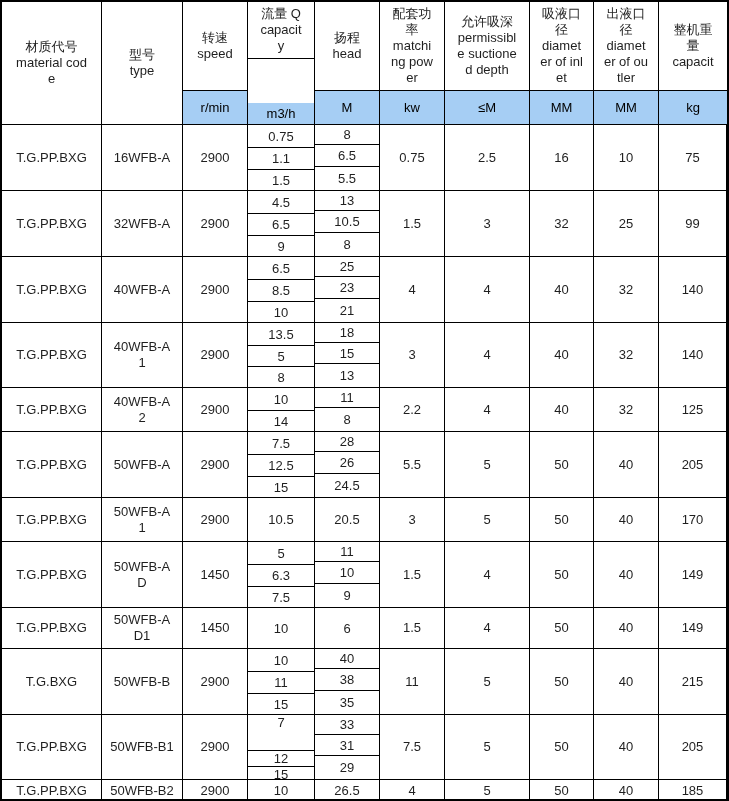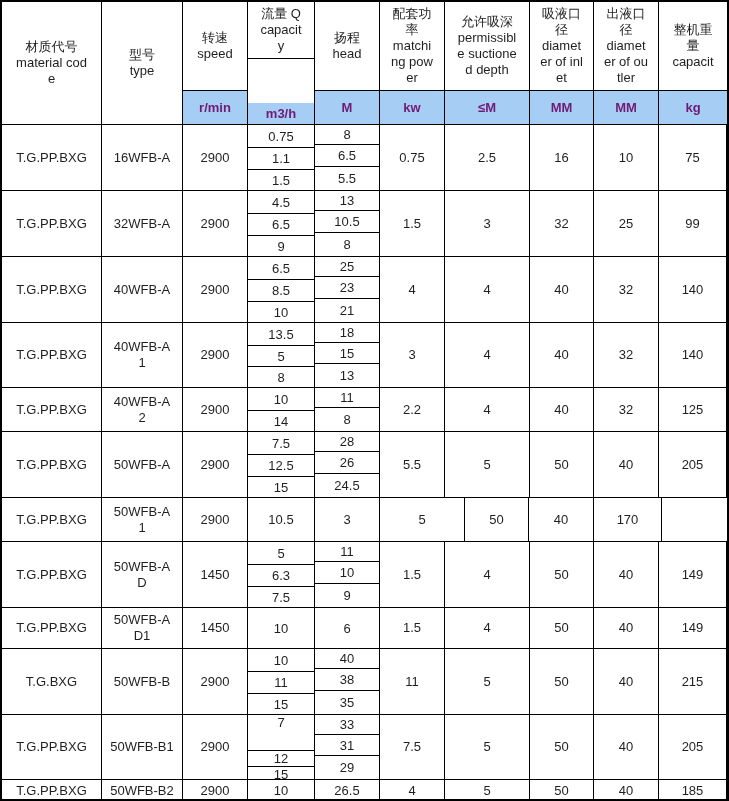--- a/index.html
+++ b/index.html
@@ -31,22 +31,21 @@
   .hcol { display: flex; flex-direction: column; border-right: 1px solid #000; }
   .hcol.lastcol, .lastcol { border-right: none; }
   .hlabel {
     height: 101px; border-bottom: 1px solid #000;
     display: flex; align-items: center; justify-content: center;
     text-align: center; white-space: pre-line; line-height: 16px;
   }
   .ucell {
     height: 38px;
     display: flex; align-items: center; justify-content: center;
-    color: #701a75;
-    font-weight: bold;
+    color: #000000;
   }
 
   .grow { display: flex; border-bottom: 1px solid #000; }
   .cell {
     border-right: 1px solid #000;
     display: flex; align-items: center; justify-content: center;
     text-align: center; white-space: pre-line; line-height: 16px;
   }
   .stack { display: flex; flex-direction: column; border-right: 1px solid #000; }
   .sub { display: flex; align-items: center; justify-content: center; }
@@ -238,20 +237,23 @@
         <div class="cell c9 lastcol">205</div>
       </div>
       <div class="grow" style="height: 44px;">
         <div class="cell c0">T.G.PP.BXG</div>
         <div class="cell c1">50WFB-A
 1</div>
         <div class="cell c2">2900</div>
         <div class="stack c3">
           <div class="sub" style="height: 43px;">10.5</div>
         </div>
+        <div class="stack c4">
+          <div class="sub" style="height: 43px;">20.5</div>
+        </div>
         <div class="cell c5">3</div>
         <div class="cell c6">5</div>
         <div class="cell c7">50</div>
         <div class="cell c8">40</div>
         <div class="cell c9 lastcol">170</div>
       </div>
       <div class="grow" style="height: 66px;">
         <div class="cell c0">T.G.PP.BXG</div>
         <div class="cell c1">50WFB-A
 D</div>

